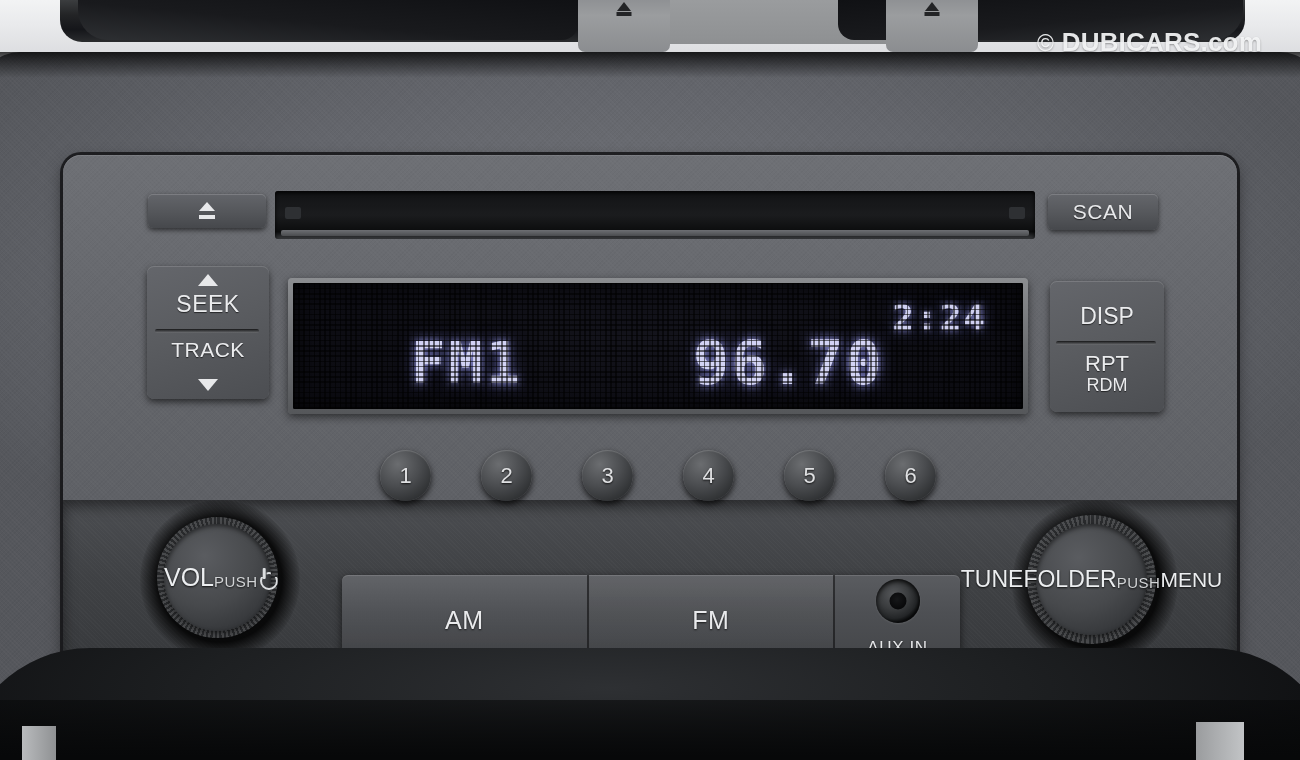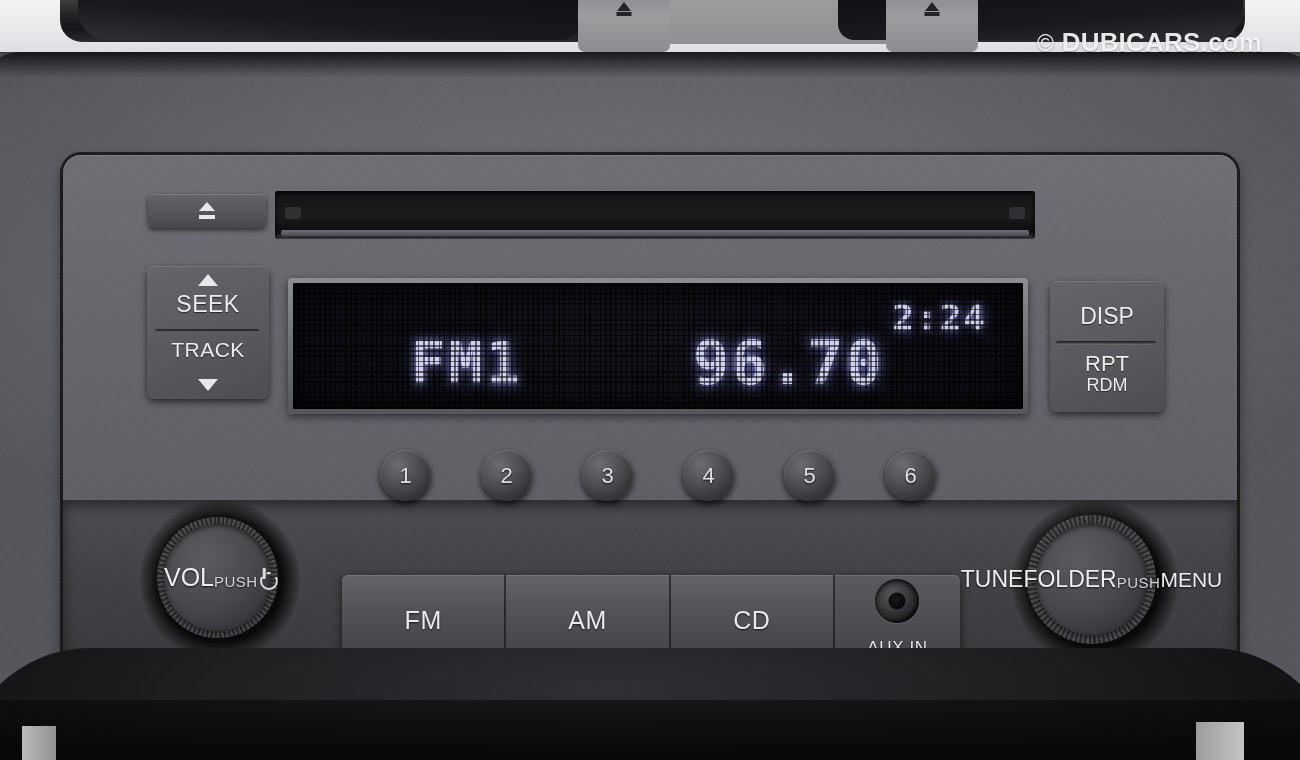--- a/index.html
+++ b/index.html
@@ -406,20 +406,23 @@
     <div class="tabL"></div>
     <div class="tabR"></div>
     <div class="lip"></div>
   </div>
 
   <div class="btn-eject">
     <div class="eject-tri"></div>
     <div class="eject-bar"></div>
   </div>
 
+  <div class="btn-scan">
+    <span>SCAN</span>
+  </div>
 
   <div class="btn-seek">
     <div class="tri-up"></div>
     <div class="seek-label up">SEEK</div>
     <div class="divider"></div>
     <div class="seek-label dn">TRACK</div>
     <div class="tri-dn"></div>
   </div>
 
   <div class="btn-disp">
@@ -478,27 +481,24 @@
     <div class="knob-face" style="left:15px; top:15px; width:111px; height:111px;">
       <div class="lbl-main sm">TUNE</div>
       <div class="lbl-main sm">FOLDER</div>
       <div class="lbl-push" style="margin-top:6px">PUSH</div>
       <div class="lbl-menu">MENU</div>
     </div>
   </div>
 
   <div class="src-strip">
     <div class="src-btn">
-        <span>FM</span>
-      </div>
-    <div class="src-btn">
         <span>AM</span>
       </div>
     <div class="src-btn">
-        <span>CD</span>
+        <span>FM</span>
       </div>
     <div class="src-aux-jack">
       <div class="jack"></div>
       <div class="aux-in-label">AUX IN</div>
     </div>
   </div>
 
   <div class="console-bottom-dark"></div>
   <div class="console-bottom-dark2"></div>
   <div class="floor-strip-l"></div>

